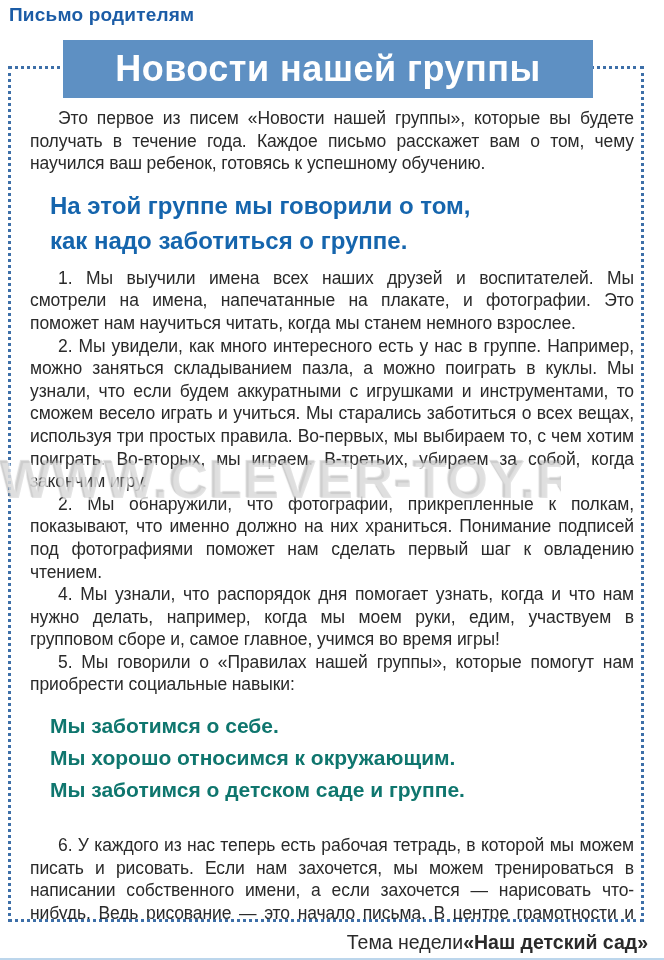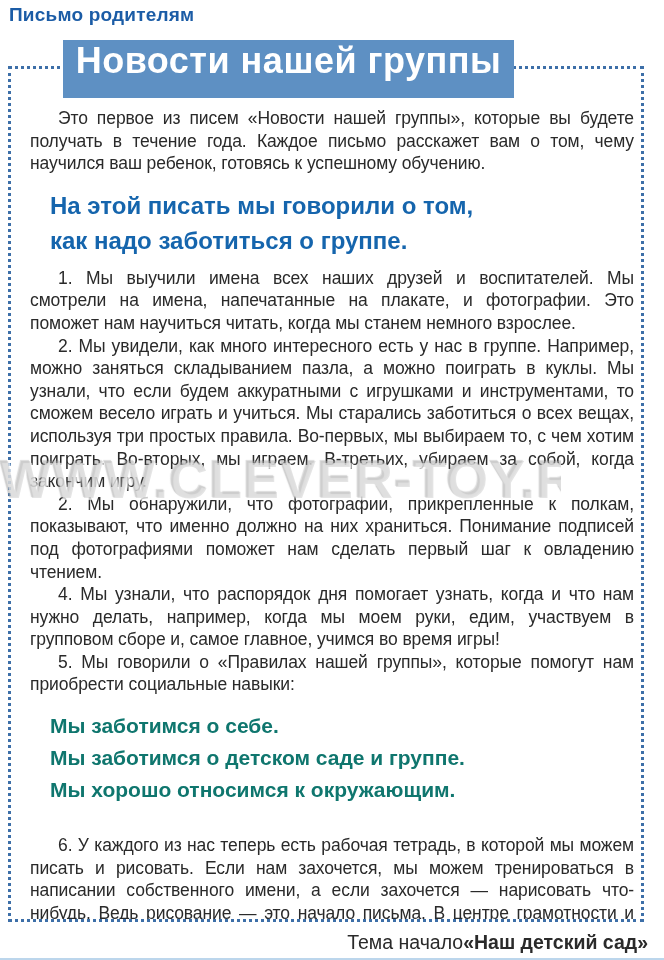--- a/index.html
+++ b/index.html
@@ -16,23 +16,23 @@
     letter-spacing: 0.2px;
   }
   .frame {
     position: absolute; left: 8px; top: 66px;
     width: 636px; height: 856px;
     border: 3px dotted #3d6fa8;
     box-sizing: border-box;
   }
   .banner {
     position: absolute; left: 63px; top: 40px;
-    width: 451px; height: 58px;
+    width: 530px; height: 58px;
     background: #5e90c3;
-    display: flex; align-items: flex-start; justify-content: center;
+    display: flex; align-items: center; justify-content: center;
     z-index: 2;
   }
   .banner-title {
     color: #ffffff; font-weight: bold; font-size: 36px;
     letter-spacing: 0.5px;
   }
   .content {
     position: absolute; left: 30px; top: 107px; width: 604px;
     max-height: 812px; overflow: hidden;
     z-index: 1;
@@ -79,38 +79,38 @@
 <div class="frame"></div>
 
 <div class="banner">
   <span class="banner-title">Новости нашей группы</span>
 </div>
 
 <div class="content">
   <p class="body-par">Это первое из писем «Новости нашей группы», которые вы будете получать в течение года. Каждое письмо расскажет вам о том, чему научился ваш ребенок, готовясь к успешному обучению.</p>
 
   <div class="week-heading">
-    <div>На этой писать мы говорили о том,</div>
+    <div>На этой группе мы говорили о том,</div>
     <div>как надо заботиться о группе.</div>
   </div>
 
   <p class="body-par">1. Мы выучили имена всех наших друзей и воспитателей. Мы смотрели на имена, напечатанные на плакате, и фотографии. Это поможет нам научиться читать, когда мы станем немного взрослее.</p>
   <p class="body-par">2. Мы увидели, как много интересного есть у нас в группе. Например, можно заняться складыванием пазла, а можно поиграть в куклы. Мы узнали, что если будем аккуратными с игрушками и инструментами, то сможем весело играть и учиться. Мы старались заботиться о всех вещах, используя три простых правила. Во-первых, мы выбираем то, с чем хотим поиграть. Во-вторых, мы играем. В-третьих, убираем за собой, когда закончим игру.</p>
   <p class="body-par">2. Мы обнаружили, что фотографии, прикрепленные к полкам, показывают, что именно должно на них храниться. Понимание подписей под фотографиями поможет нам сделать первый шаг к овладению чтением.</p>
   <p class="body-par">4. Мы узнали, что распорядок дня помогает узнать, когда и что нам нужно делать, например, когда мы моем руки, едим, участвуем в групповом сборе и, самое главное, учимся во время игры!</p>
   <p class="body-par">5. Мы говорили о «Правилах нашей группы», которые помогут нам приобрести социальные навыки:</p>
 
   <div class="rules">
     <div>Мы заботимся о себе.</div>
+    <div>Мы хорошо относимся к окружающим.</div>
     <div>Мы заботимся о детском саде и группе.</div>
-    <div>Мы хорошо относимся к окружающим.</div>
   </div>
 
   <p class="body-par">6. У каждого из нас теперь есть рабочая тетрадь, в которой мы можем писать и рисовать. Если нам захочется, мы можем тренироваться в написании собственного имени, а если захочется — нарисовать что-нибудь. Ведь рисование — это начало письма. В центре грамотности и письма находятся карточки с нашими именами — мы можем их использовать во время игры, чтобы учиться писать буквы, когда будем готовы.</p>
 </div>
 
 <div class="watermark">WWW.CLEVER-TOY.RU</div>
 
 <div class="footer">
-  <span>Тема начало</span><span class="bold">«Наш детский сад»</span>
+  <span>Тема недели</span><span class="bold">«Наш детский сад»</span>
 </div>
 
 <div class="bottom-rule"></div>
 
 </body></html>

